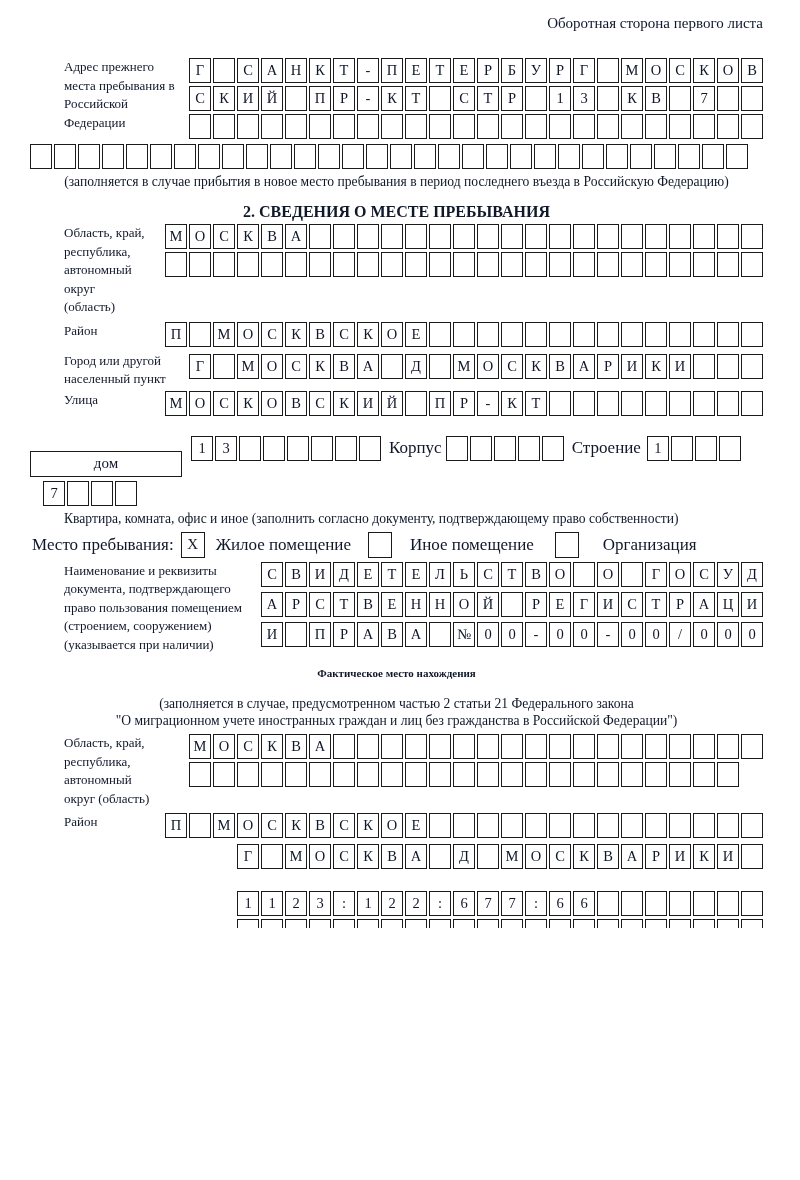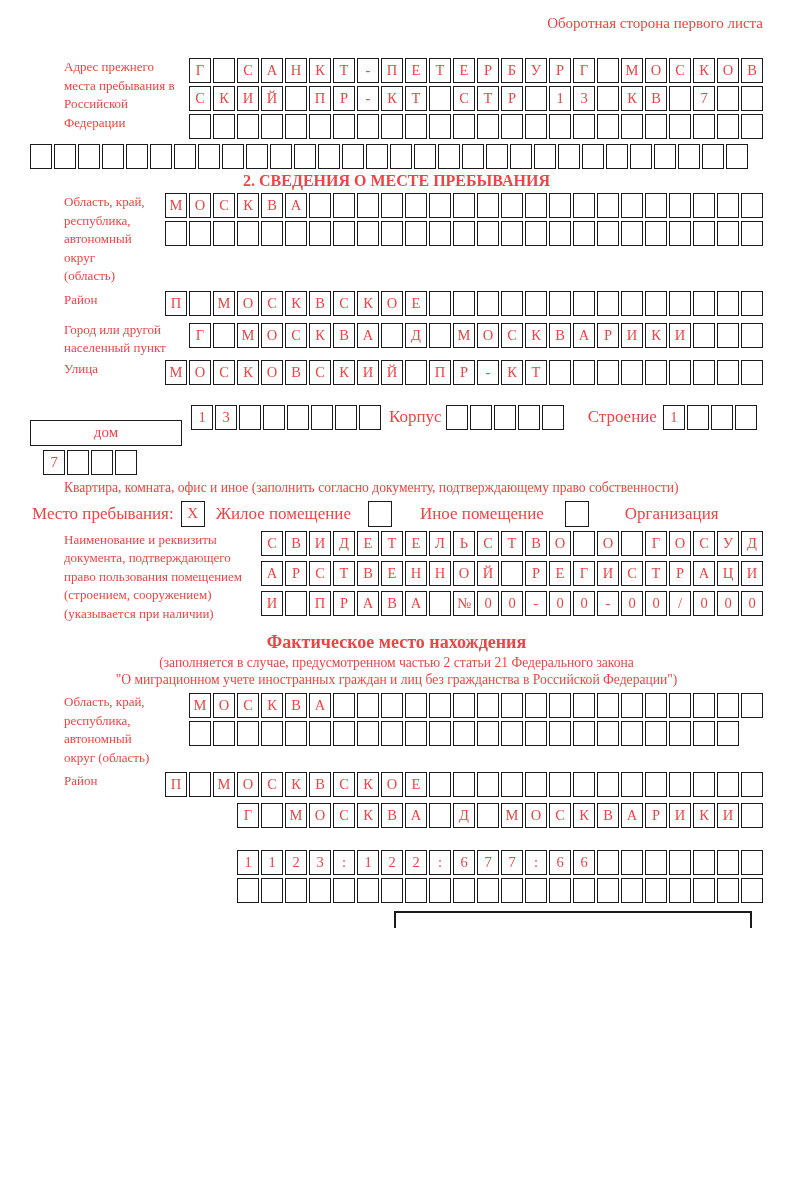--- a/index.html
+++ b/index.html
@@ -1,42 +1,42 @@
 <!DOCTYPE html>
 <html><head>
 <meta charset="utf-8">
 <style>
   * { box-sizing: border-box; margin: 0; padding: 0; }
   html,body { background:#fff; }
   .page {
     position: relative;
     width: 800px; height: 928px;
     background: #fff;
-    color: #ef4444;
+    color: #0f172a;
     font-family: "Liberation Serif", serif;
     padding: 14px 37px 0 30px;
     overflow: hidden;
   }
   .page-header { text-align: right; font-size: 15px; line-height: 18px; }
 
   .flexblock { display: flex; align-items: flex-start; }
   .label { font-size: 13px; line-height: 18.5px; padding-left: 34px; flex: 0 0 auto; }
   .rows { margin-left: auto; display: flex; flex-direction: column; gap: 3px; }
 
   .cellrow { display: flex; gap: 2px; flex: 0 0 auto; }
   .cell {
     width: 22px; height: 25px; flex: 0 0 auto;
     border: 1.7px solid #1b1b1b;
     display: flex; align-items: center; justify-content: center;
     font-size: 14.5px; line-height: 1;
   }
   .note { font-size: 13.6px; line-height: 17px; }
   .center { text-align: center; }
   .h2 { font-size: 16px; font-weight: bold; text-align: center; line-height: 20px; }
-  .h3 { font-size: 18px; font-weight: bold; text-align: center; line-height: 19px; }
+  .h3 { font-size: 11px; font-weight: bold; text-align: center; line-height: 19px; }
 
   .row-flex { display: flex; align-items: center; }
   .widebox {
     border: 1.9px solid #1b1b1b; height: 26px;
     display: flex; align-items: center; justify-content: center;
     font-size: 15px; flex: 0 0 auto; margin-top: 31px;
   }
   .inline-label { font-size: 17px; flex: 0 0 auto; text-align: center; }
   .chk {
     width: 24px; height: 26px; flex: 0 0 auto;
@@ -45,21 +45,21 @@
     font-size: 15px;
   }
   .stamp-box {
     width: 358px; height: 175px;
     border: 2px solid #1b1b1b;
     margin-left: 364px; margin-top: 8px;
   }
 
   
   .mt2{margin-top:2px}.mt3{margin-top:5px}.mt4{margin-top:4px}.mt5{margin-top:5px}
-  .mt6{margin-top:2px}.mt10{margin-top:10px}.mt26{margin-top:26px}
+  .mt6{margin-top:12px}.mt10{margin-top:10px}.mt26{margin-top:26px}
   .w150{width:150px}.w115{width:115px}.w140{width:140px}.w135{width:135px}
   .w210{width:214px}.w190{width:190px}.w185{width:185px}
 </style>
 </head>
 <body>
 
 <div class="page">
 
   <div class="page-header">Оборотная сторона первого листа</div>
 
@@ -171,20 +171,21 @@
       <span class="cell"></span>
       <span class="cell"></span>
       <span class="cell"></span>
       <span class="cell"></span>
       <span class="cell"></span>
       <span class="cell"></span>
       <span class="cell"></span>
       <span class="cell"></span>
       <span class="cell"></span>
     </div>
+  <div class="note center mt4">(заполняется в случае прибытия в новое место пребывания в период последнего въезда в Российскую Федерацию)</div>
 
   <div class="h2 mt6">2. СВЕДЕНИЯ О МЕСТЕ ПРЕБЫВАНИЯ</div>
 
   <div class="flexblock mt2">
     <div class="label w115">Область, край, республика, автономный округ (область)</div>
     <div class="rows">
       <div class="cellrow">
           <span class="cell">М</span>
           <span class="cell">О</span>
           <span class="cell">С</span>
@@ -352,21 +353,21 @@
         <span class="cell"></span>
       </div>
     <div class="inline-label" style="margin-left:8px;margin-right:4px">Корпус</div>
     <div class="cellrow">
         <span class="cell"></span>
         <span class="cell"></span>
         <span class="cell"></span>
         <span class="cell"></span>
         <span class="cell"></span>
       </div>
-    <div class="inline-label" style="margin-left:24px;margin-right:6px">Строение</div>
+    <div class="inline-label" style="margin-left:8px;margin-right:6px">Строение</div>
     <div class="cellrow">
         <span class="cell">1</span>
         <span class="cell"></span>
         <span class="cell"></span>
         <span class="cell"></span>
       </div>
   </div>
 
   <div class="row-flex mt4">
     <div class="cellrow" style="margin-left:13px">
@@ -376,23 +377,23 @@
         <span class="cell"></span>
       </div>
   </div>
   <div class="note mt4" style="padding-left:34px">Квартира, комната, офис и иное (заполнить согласно документу, подтверждающему право собственности)</div>
 
   <div class="row-flex mt5">
     <div class="inline-label" style="margin-left:2px">Место пребывания:</div>
     <div class="chk" style="margin-left:7px">X</div>
     <div class="inline-label" style="margin-left:11px">Жилое помещение</div>
     <div class="chk" style="margin-left:17px"></div>
-    <div class="inline-label" style="margin-left:28px">Иное помещение</div>
+    <div class="inline-label" style="margin-left:18px">Иное помещение</div>
     <div class="chk" style="margin-left:21px"></div>
-    <div class="inline-label" style="margin-left:36px">Организация</div>
+    <div class="inline-label" style="margin-left:24px">Организация</div>
   </div>
 
   <div class="flexblock mt4">
     <div class="label w210" style="padding-left:34px">Наименование и реквизиты документа, подтверждающего право пользования помещением (строением, сооружением) (указывается при наличии)</div>
     <div class="rows" style="gap:5px">
       <div class="cellrow">
           <span class="cell">С</span>
           <span class="cell">В</span>
           <span class="cell">И</span>
           <span class="cell">Д</span>

